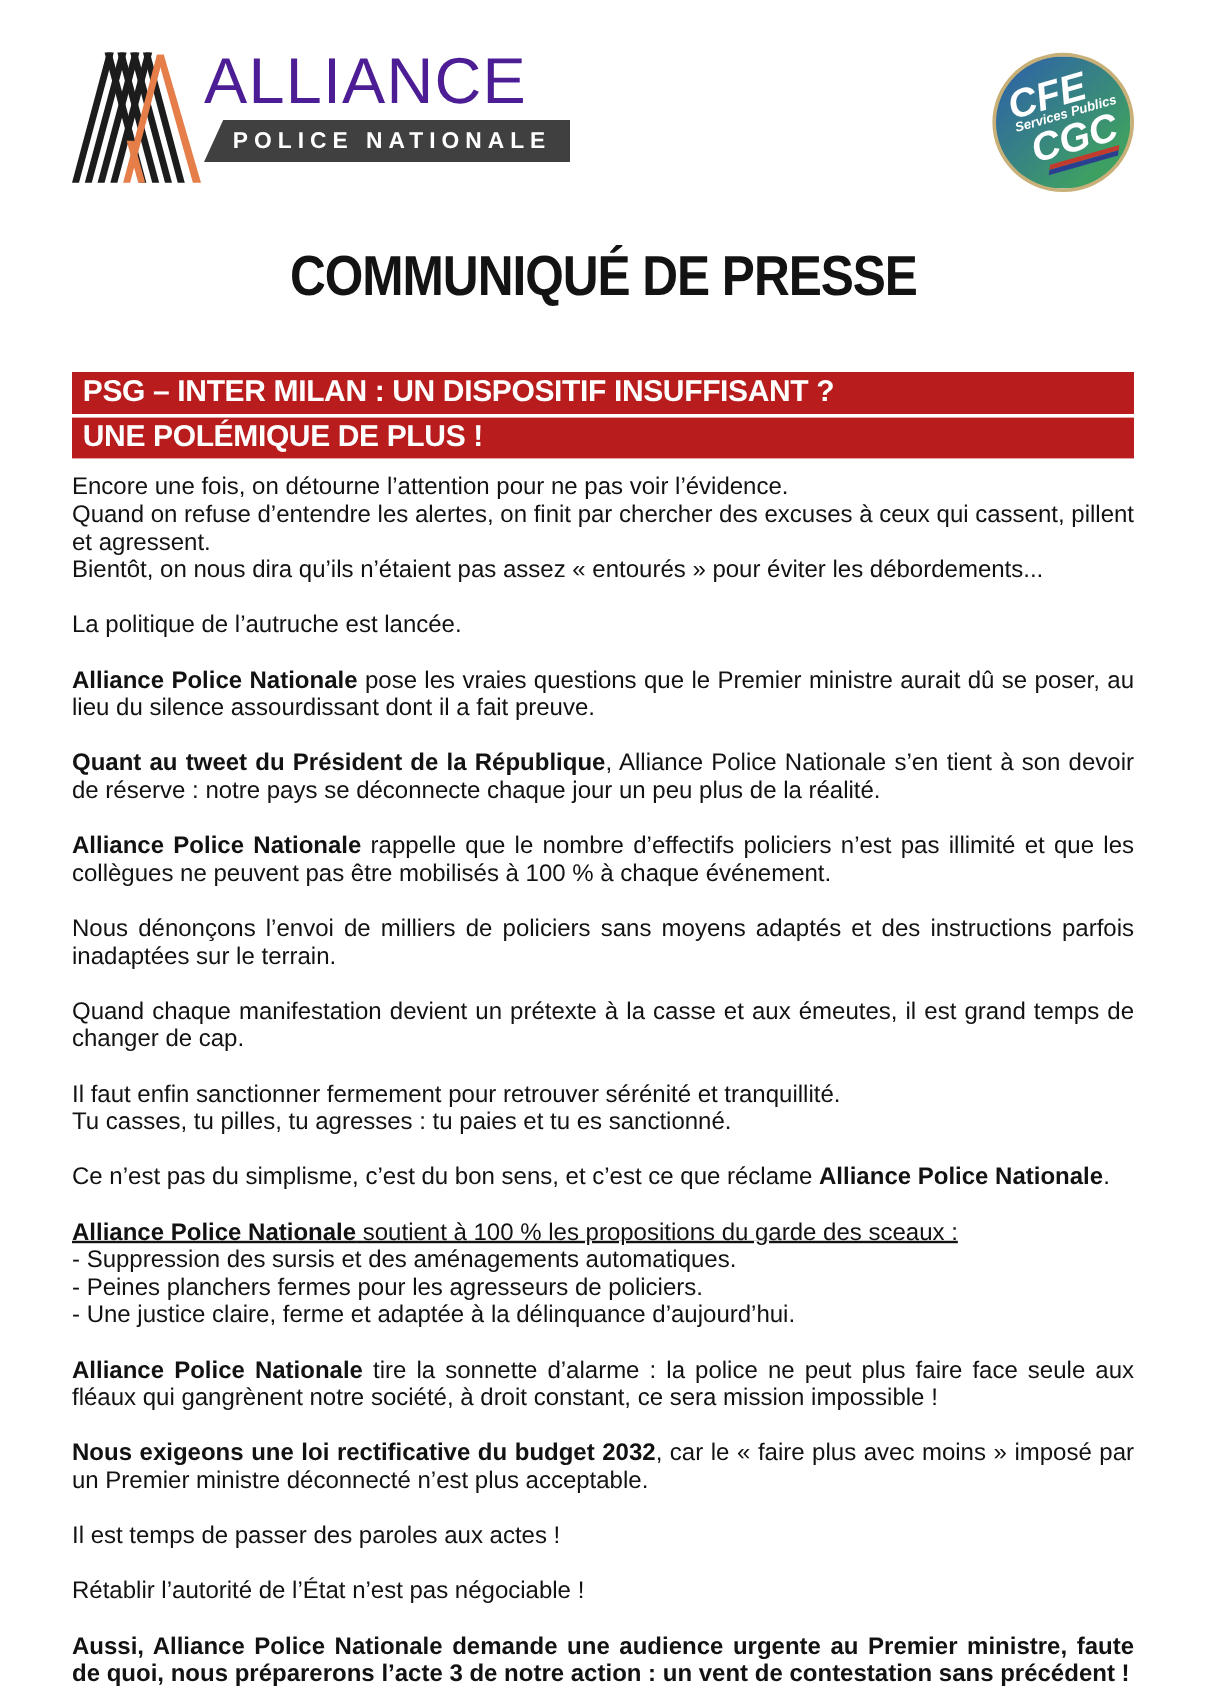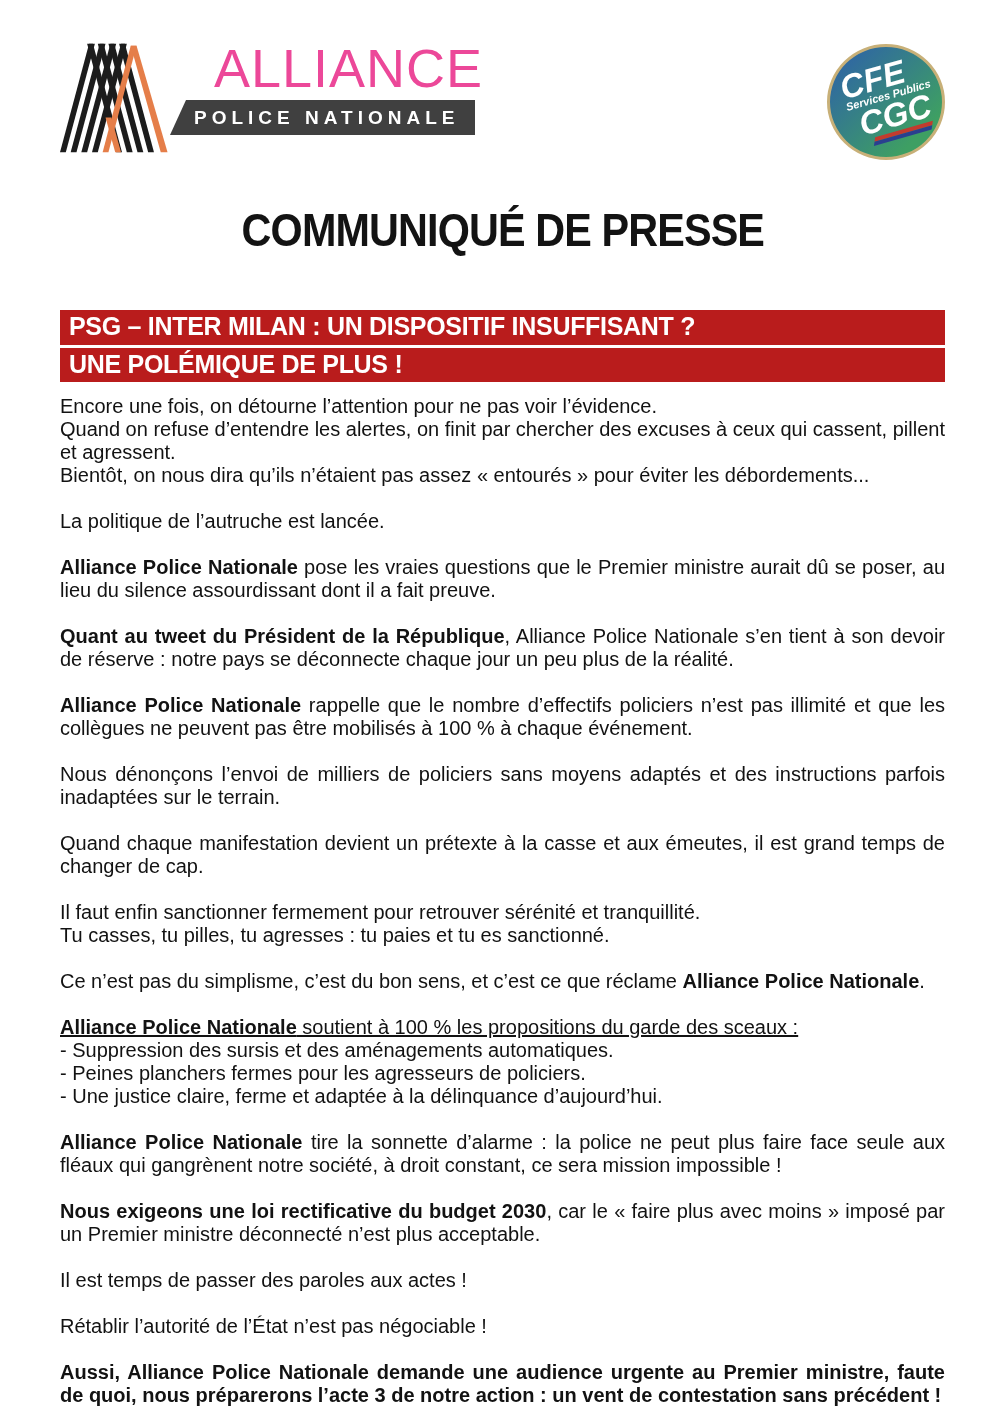--- a/index.html
+++ b/index.html
@@ -13,21 +13,21 @@
     font-family:"Liberation Sans", sans-serif;
     color:#161616;
   }
   
   .header { display:flex; justify-content:space-between; align-items:flex-start; height:118px; }
   .brand { display:flex; align-items:flex-start; }
   .brand svg { display:block; }
   .brand-text { margin-left:-14px; display:flex; flex-direction:column; }
   .brand-name {
     font-size:54px; line-height:0.98; font-weight:400;
-    letter-spacing:1px; color:#ec4899; white-space:nowrap;margin-left:44px;
+    letter-spacing:1px; color:#4c1d95; white-space:nowrap;
   }
   .brand-sub {
     margin-top:5px; width:fit-content;
     background:#404040; color:#ffffff;
     font-weight:bold; font-size:19px; letter-spacing:5px;
     padding:8px 16px 8px 24px; line-height:1;
     clip-path:polygon(16px 0, 100% 0, 100% 100%, 0 100%);
     white-space:nowrap;
   }
   
@@ -133,21 +133,21 @@
       <p class="para"><span>La politique de l’autruche est lancée.</span></p>
       <p class="para"><b>Alliance Police Nationale</b><span> pose les vraies questions que le Premier ministre aurait dû se poser, au lieu du silence assourdissant dont il a fait preuve.</span></p>
       <p class="para"><b>Quant au tweet du Président de la République</b><span>, Alliance Police Nationale s’en tient à son devoir de réserve : notre pays se déconnecte chaque jour un peu plus de la réalité.</span></p>
       <p class="para"><b>Alliance Police Nationale</b><span> rappelle que le nombre d’effectifs policiers n’est pas illimité et que les collègues ne peuvent pas être mobilisés à 100 % à chaque événement.</span></p>
       <p class="para"><span>Nous dénonçons l’envoi de milliers de policiers sans moyens adaptés et des instructions parfois inadaptées sur le terrain.</span></p>
       <p class="para"><span>Quand chaque manifestation devient un prétexte à la casse et aux émeutes, il est grand temps de changer de cap.</span></p>
       <p class="para"><span>Il faut enfin sanctionner fermement pour retrouver sérénité et tranquillité.</span><br><span>Tu casses, tu pilles, tu agresses : tu paies et tu es sanctionné.</span></p>
       <p class="para"><span>Ce n’est pas du simplisme, c’est du bon sens, et c’est ce que réclame </span><b>Alliance Police Nationale</b><span>.</span></p>
       <p class="para"><b class="u">Alliance Police Nationale</b><span class="u"> soutient à 100 % les propositions du garde des sceaux :</span><br><span>- Suppression des sursis et des aménagements automatiques.</span><br><span>- Peines planchers fermes pour les agresseurs de policiers.</span><br><span>- Une justice claire, ferme et adaptée à la délinquance d’aujourd’hui.</span></p>
       <p class="para"><b>Alliance Police Nationale</b><span> tire la sonnette d’alarme : la police ne peut plus faire face seule aux fléaux qui gangrènent notre société, à droit constant, ce sera mission impossible !</span></p>
-      <p class="para"><b>Nous exigeons une loi rectificative du budget 2030</b><span>, car le « faire plus avec moins » imposé par un Premier ministre déconnecté n’est plus acceptable.</span></p>
+      <p class="para"><b>Nous exigeons une loi rectificative du budget 2032</b><span>, car le « faire plus avec moins » imposé par un Premier ministre déconnecté n’est plus acceptable.</span></p>
       <p class="para"><span>Il est temps de passer des paroles aux actes !</span></p>
       <p class="para"><span>Rétablir l’autorité de l’État n’est pas négociable !</span></p>
       <p class="para"><b>Aussi, Alliance Police Nationale demande une audience urgente au Premier ministre, faute de quoi, nous préparerons l’acte 3 de notre action : un vent de contestation sans précédent !</b></p>
     </main>
 
   <div class="date-line">Mardi 03 juin 2025</div>
 
 </div>
 
 </body></html>

